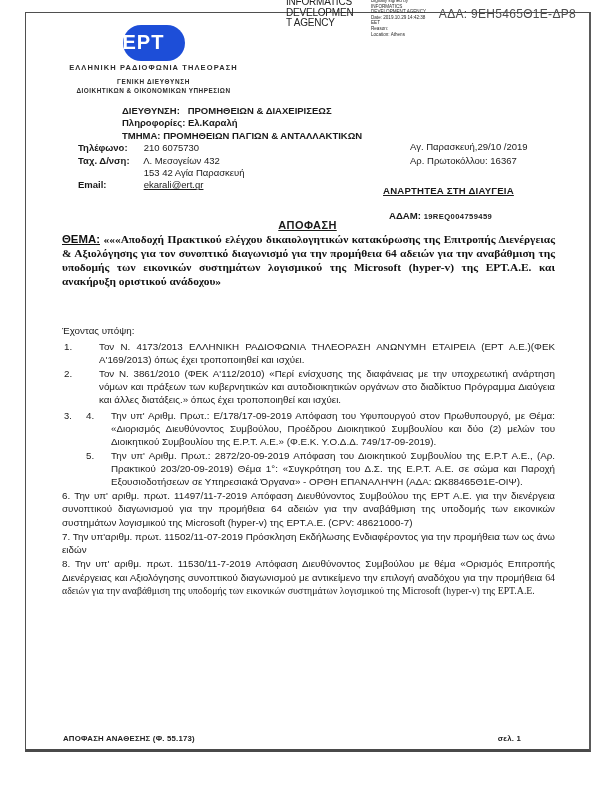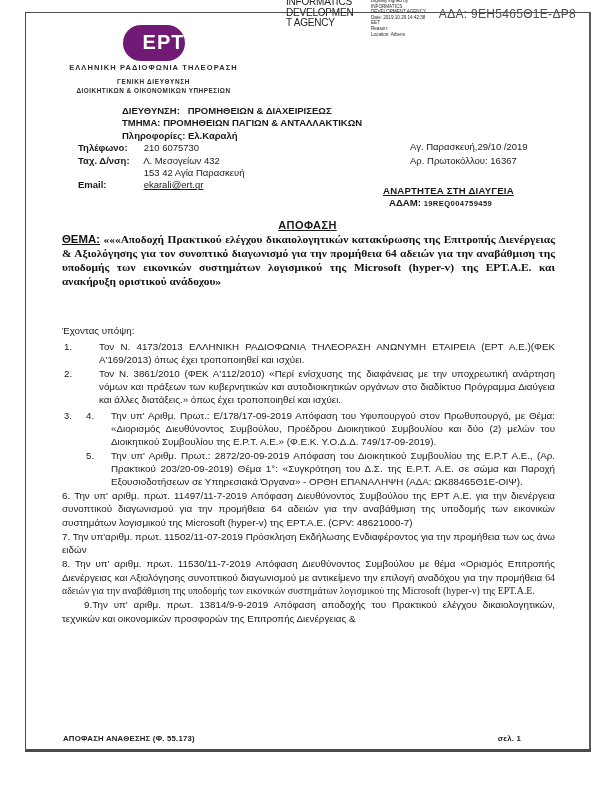--- a/index.html
+++ b/index.html
@@ -33,42 +33,42 @@
     letter-spacing:-0.2px; white-space:pre-line;
   }
   .stamp-details {
     width:110px; font-size:4.6px; line-height:5.6px; color:#2a2a2a;
     white-space:pre-line; padding-top:1px;
   }
 
   
   .logo-zone { position:absolute; left:30px; top:12px; width:195px; text-align:center; }
   .logo-pill {
-    width:62px; height:36px; margin:0 auto; background:#701a75;
+    width:62px; height:36px; margin:0 auto; background:#1d4ed8;
     border-radius:18px; color:#ffffff; font-weight:bold; font-size:20px;
-    line-height:35px; letter-spacing:1px; text-align:right;
+    line-height:35px; letter-spacing:1px; text-align:left;
   }
   .org-name { margin-top:2px; font-size:7.5px; font-weight:bold; letter-spacing:1.1px; color:#2b2b2b; }
   .gen-dir  { margin-top:6px; font-size:6.4px; font-weight:bold; letter-spacing:0.7px; color:#2b2b2b; }
   .gen-dir2 { margin-top:2px; font-size:6.4px; font-weight:bold; letter-spacing:0.5px; color:#2b2b2b; }
 
   
   .contact { position:absolute; left:52px; top:92px; font-size:9.5px; line-height:12.4px; width:300px; }
   .contact .row { white-space:nowrap; }
   .contact .lbl { font-weight:bold; display:inline-block; width:63px; }
   .contact .allbold { font-weight:bold;margin-left:44px; }
   .contact .email a, .contact .email-val { text-decoration:underline; color:#1a1a1a; }
 
   
   .meta-date { position:absolute; left:384px; top:127px; font-size:9.5px; line-height:13.5px; }
 
   
   .diavgeia { position:absolute; left:357px; top:172px; font-size:9.6px; line-height:12px; }
   .diavgeia .title { font-weight:bold; text-decoration:underline; letter-spacing:0.2px; }
-  .diavgeia .adam { margin-top:0; padding-left:6px; }
+  .diavgeia .adam { margin-top:13px; padding-left:6px; }
   .diavgeia .adam .lbl { font-weight:bold; font-size:9.6px; }
   .diavgeia .adam .val { font-weight:bold; font-size:7.6px; letter-spacing:0.4px; }
 
   
   .decision-title {
     position:absolute; left:0; top:206px; width:100%; text-align:center;
     font-size:11px; font-weight:bold; text-decoration:underline; letter-spacing:0.4px;
   }
 
   
@@ -130,26 +130,26 @@
     <div class="gen-dir">ΓΕΝΙΚΗ ΔΙΕΥΘΥΝΣΗ</div>
     <div class="gen-dir2">ΔΙΟΙΚΗΤΙΚΩΝ &amp; ΟΙΚΟΝΟΜΙΚΩΝ ΥΠΗΡΕΣΙΩΝ</div>
   </div>
 
   <div class="contact">
     <div class="row allbold">
       <span class="lbl">ΔΙΕΥΘΥΝΣΗ:</span>
       <span>ΠΡΟΜΗΘΕΙΩΝ &amp; ΔΙΑΧΕΙΡΙΣΕΩΣ</span>
     </div>
     <div class="row allbold">
+      <span>Πληροφορίες:</span>
+      <span>Ελ.Καραλή</span>
+    </div>
+    <div class="row allbold">
       <span>ΤΜΗΜΑ:</span>
       <span>ΠΡΟΜΗΘΕΙΩΝ ΠΑΓΙΩΝ &amp; ΑΝΤΑΛΛΑΚΤΙΚΩΝ</span>
-    </div>
-    <div class="row allbold">
-      <span>Πληροφορίες:</span>
-      <span>Ελ.Καραλή</span>
     </div>
     <div class="row">
       <span class="lbl">Τηλέφωνο:</span>
       <span>210 6075730</span>
     </div>
     <div class="row">
       <span class="lbl">Ταχ. Δ/νση:</span>
       <span>Λ. Μεσογείων 432</span>
     </div>
     <div class="row">
@@ -208,23 +208,20 @@
       <span>Την υπ' αριθμ. πρωτ. 11497/11-7-2019 Απόφαση Διευθύνοντος Συμβούλου της ΕΡΤ Α.Ε. για την διενέργεια συνοπτικού διαγωνισμού για την προμήθεια 64 αδειών για την αναβάθμιση της υποδομής των εικονικών συστημάτων λογισμικού της Microsoft (hyper-v) της ΕΡΤ.Α.Ε. (CPV: 48621000-7)</span>
     </p>
     <p class="li-flow">
       <span class="num">7.</span>
       <span>Την υπ'αριθμ. πρωτ. 11502/11-07-2019 Πρόσκληση Εκδήλωσης Ενδιαφέροντος για την προμήθεια των ως άνω ειδών</span>
     </p>
     <p class="li-flow">
       <span class="num">8.</span>
       <span>Την υπ' αριθμ. πρωτ. 11530/11-7-2019 Απόφαση Διευθύνοντος Συμβούλου με θέμα «Ορισμός Επιτροπής Διενέργειας και Αξιολόγησης συνοπτικού διαγωνισμού με αντικείμενο την επιλογή αναδόχου για την προμήθεια </span><span class="serif-run">64 αδειών για την αναβάθμιση της υποδομής των εικονικών συστημάτων λογισμικού της Microsoft (hyper-v) της ΕΡΤ.Α.Ε.</span>
     </p>
-    <p class="li-flow li-indent">
-      <span class="num">9.</span><span>Την υπ' αριθμ. πρωτ. 13814/9-9-2019 Απόφαση αποδοχής του Πρακτικού ελέγχου δικαιολογητικών, τεχνικών και οικονομικών προσφορών της Επιτροπής Διενέργειας &amp;</span>
-    </p>
   </div>
 
   <div class="page-footer">
     <span>ΑΠΟΦΑΣΗ ΑΝΑΘΕΣΗΣ (Φ. 55.173)</span>
     <span class="pg">σελ. 1</span>
   </div>
 
 </div>
 
 </body></html>

